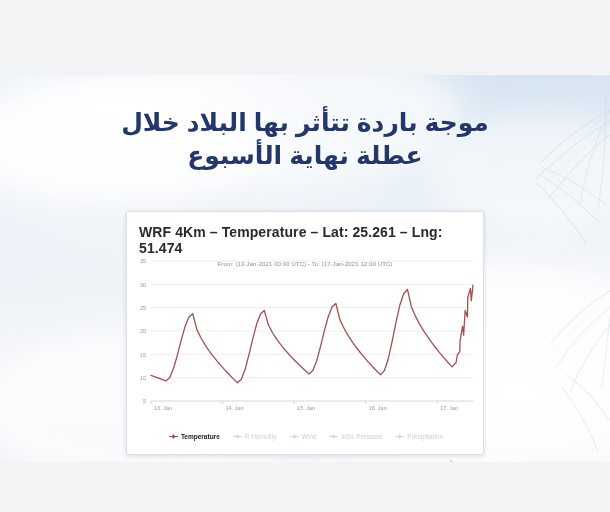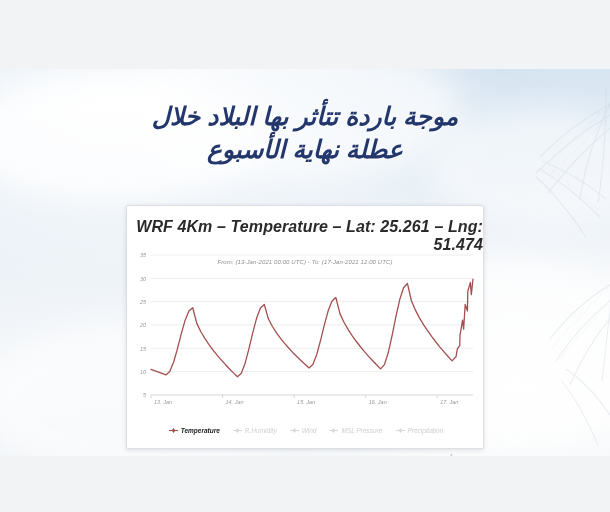--- a/index.html
+++ b/index.html
@@ -6,22 +6,22 @@
   html,body{margin:0;padding:0;}
   body{
     width:610px;height:512px;overflow:hidden;
     background:#f2f3f4;
     font-family:"Liberation Sans","DejaVu Sans",sans-serif;
     position:relative;
   }
 
   
   #stage{
-    position:absolute;left:0;top:12px;width:610px;height:444px;
-    background:#f2f3f4;overflow:hidden;font-style:italic;
+    position:absolute;left:0;top:18px;width:610px;height:444px;
+    background:#f2f3f4;overflow:hidden;
   }
   #photo{
     position:absolute;left:0;top:57px;width:610px;height:398px;
     background:
       radial-gradient(120% 80% at 18% 10%, #ffffff 0%, rgba(255,255,255,0) 55%),
       radial-gradient(100% 70% at 85% 80%, #ffffff 0%, rgba(255,255,255,0) 60%),
       linear-gradient(175deg,#cfe0ef 0%,#dfeaf4 22%,#eef3f8 48%,#f6f8fa 70%,#eef2f6 100%);
     overflow:hidden;
   }
   
@@ -56,23 +56,23 @@
   
   #card{
     position:absolute;left:126px;top:193px;width:358px;height:244px;
     background:#ffffff;
     border:1px solid #dcdfe3;
     border-radius:2px;
     box-shadow:0 1px 4px rgba(60,70,90,.16);
     box-sizing:border-box;
   }
   #chart-title{
-    text-align:right;color:#2a2a2a;
-    font-size:16px;font-weight:bold;
-    margin:12px 0 0 0;letter-spacing:.1px;
+    text-align:left;color:#2a2a2a;
+    font-size:14px;font-weight:bold;
+    margin:12px 0 0 12px;letter-spacing:.1px;
   }
   #chart-subtitle{
     text-align:center;color:#8e8e93;
     font-size:6px;margin:5px 0 0 0;letter-spacing:.1px;
   }
 
   #plotwrap{position:absolute;left:0;top:43px;width:358px;height:160px;}
   #plotwrap svg{display:block;width:358px;height:160px;}
 
   

